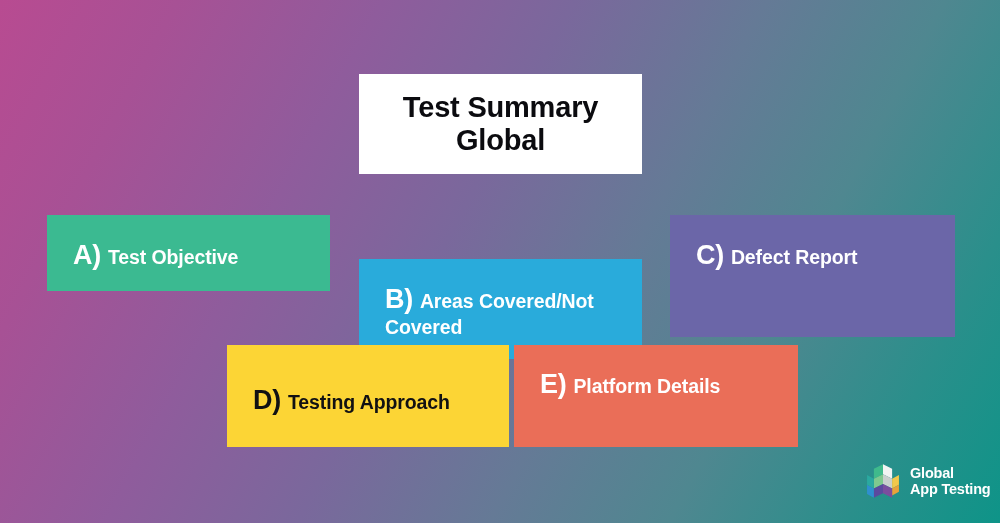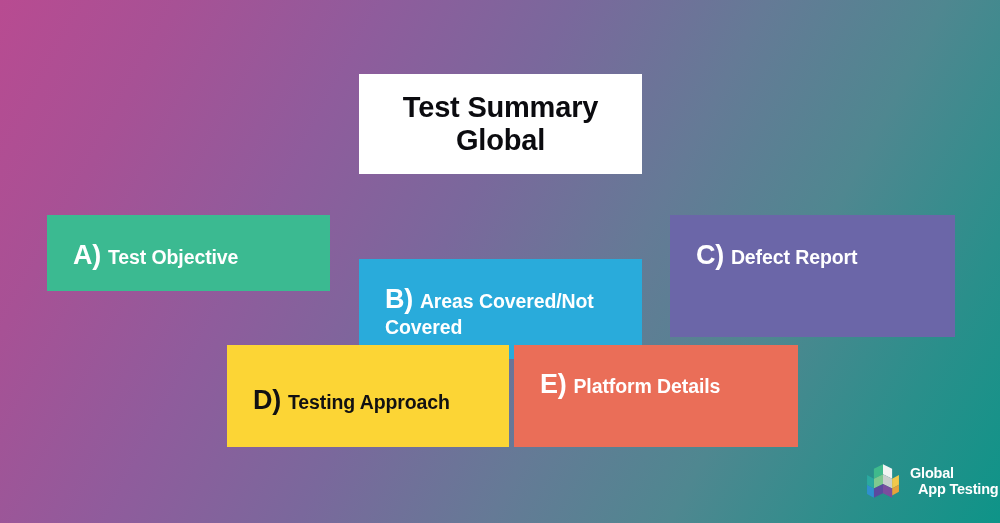--- a/index.html
+++ b/index.html
@@ -107,21 +107,21 @@
   }
   .logo-text {
     color: #ffffff;
     font-size: 14.5px;
     font-weight: bold;
     line-height: 1.13;
     letter-spacing: -0.2px;
     white-space: nowrap;
   }
   .logo-text .l1 { display: block; }
-  .logo-text .l2 { display: block; margin-left: 8px; }
+  .logo-text .l2 { display: block; }
 </style>
 </head>
 <body>
 
 <div id="slide">
 
   <div class="title-card">
     <div class="title-text">
       <span>Test Summary</span><br>
       <span>Global</span>

